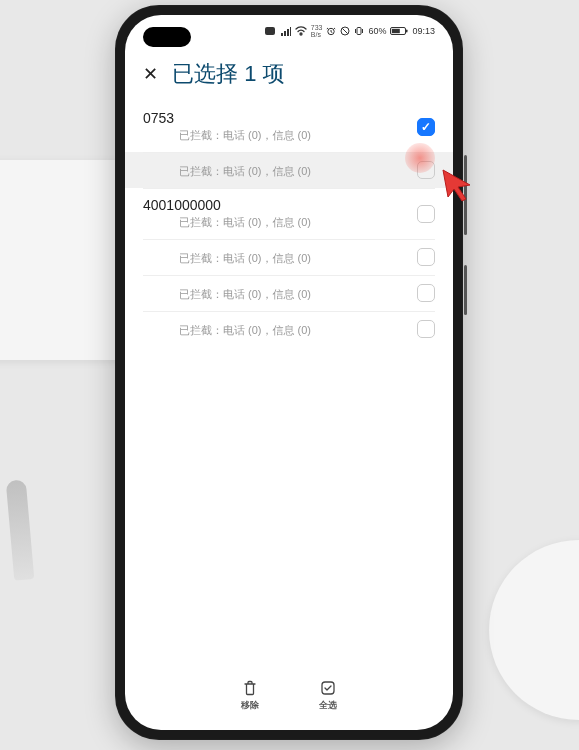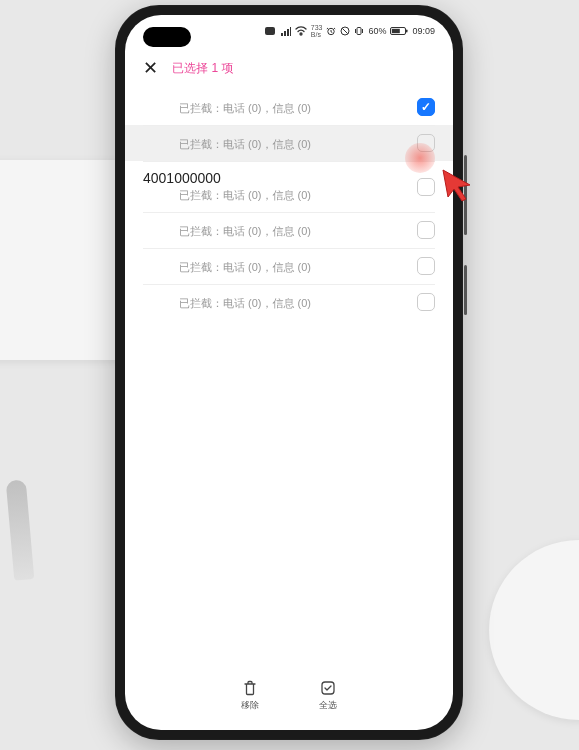--- a/index.html
+++ b/index.html
@@ -105,22 +105,22 @@
     padding: 12px 18px;
     gap: 14px;
   }
   .close-x {
     font-size: 18px;
     color: #222;
     line-height: 1;
     cursor: pointer;
   }
   .header-title {
-    font-size: 12px;
-    color: #ec4899;
+    font-size: 22px;
+    color: #0c4a6e;
     font-weight: 500;
   }
   
   .list {
     flex: 1;
     overflow-y: auto;
   }
   .list-item {
     display: flex;
     align-items: center;
@@ -169,20 +169,21 @@
     color: #fff;
     font-size: 12px;
     font-weight: bold;
   }
   
   .bottom-bar {
     display: flex;
     justify-content: center;
     gap: 60px;
     padding: 10px 0 18px 0;
+    font-weight: bold;
   }
   .bottom-action {
     display: flex;
     flex-direction: column;
     align-items: center;
     gap: 2px;
     font-size: 9px;
     color: #555;
     cursor: pointer;
   }
@@ -254,32 +255,33 @@
           </svg>
       </span>
       <span>60%</span>
       <span class="sig">
         <svg width="18" height="10" viewBox="0 0 18 10">
             <rect x="0.5" y="1.5" width="15" height="7" rx="1.5" stroke="#333" stroke-width="1" fill="none"></rect>
             <rect x="1.8" y="2.8" width="8" height="4.4" fill="#333"></rect>
             <rect x="16" y="3.5" width="1.5" height="3" rx="0.7" fill="#333"></rect>
           </svg>
       </span>
-      <span>09:09</span>
+      <span>09:13</span>
     </div>
 
     <div class="header">
       <span class="close-x">✕</span>
       <span class="header-title">已选择 1 项</span>
     </div>
 
     <div class="list">
 
       <div class="list-item">
         <div class="item-text">
+          <div class="item-title">0753</div>
           <div class="item-sub">已拦截：电话 (0)，信息 (0)</div>
         </div>
         <div class="checkbox checked"></div>
       </div>
 
       <div class="list-item highlighted">
         <div class="item-text">
           <div class="item-sub">已拦截：电话 (0)，信息 (0)</div>
         </div>
         <div class="checkbox"></div>

